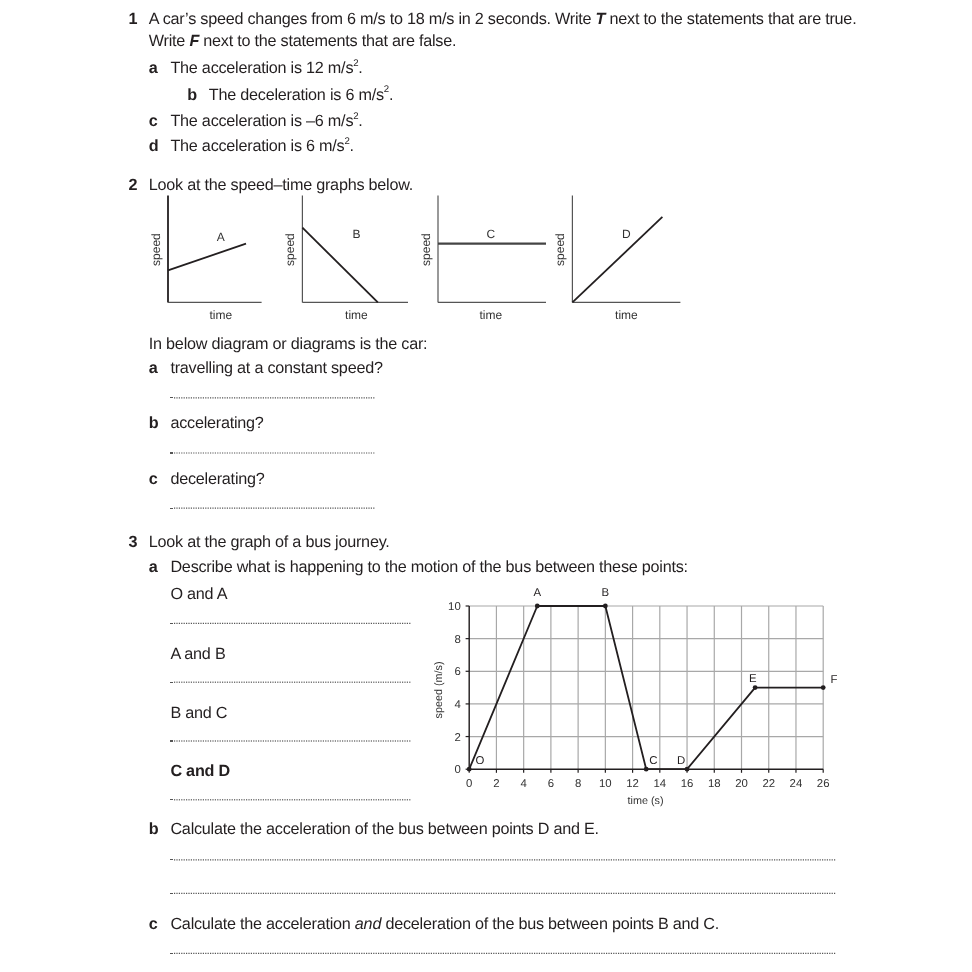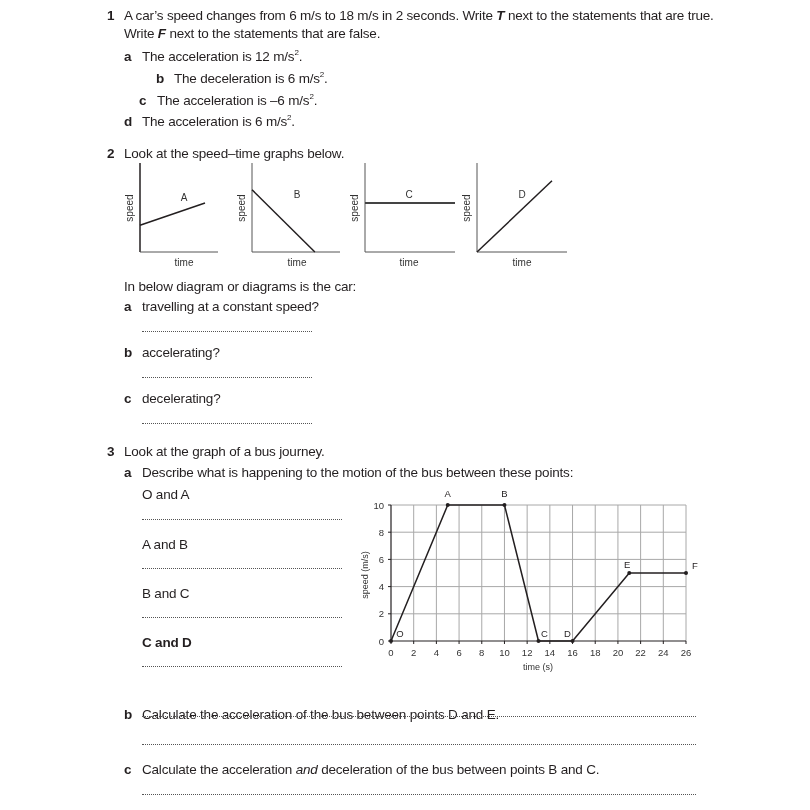--- a/index.html
+++ b/index.html
@@ -18,21 +18,21 @@
 <div>
   <div class="t num" style="left:107px;top:9px;">1</div>
   <div class="t" style="left:124px;top:9px;">
     <span>A car’s speed changes from 6 m/s to 18 m/s in 2 seconds. Write </span><b><i>T</i></b><span> next to the statements that are true.</span>
   </div>
   <div class="t" style="left:124px;top:27px;">
     <span>Write </span><b><i>F</i></b><span> next to the statements that are false.</span>
   </div>
   <div class="t" style="left:124px;top:49px;"><span class="lbl">a</span><span>The acceleration is 12 m/s</span><sup>2</sup><span>.</span></div>
   <div class="t" style="left:124px;top:71px;padding-left:32px;"><span class="lbl">b</span><span>The deceleration is 6 m/s</span><sup>2</sup><span>.</span></div>
-  <div class="t" style="left:124px;top:93px;margin-left:15px;"><span class="lbl">c</span><span>The acceleration is –6 m/s</span><sup>2</sup><span>.</span></div>
+  <div class="t" style="left:124px;top:93px;"><span class="lbl">c</span><span>The acceleration is –6 m/s</span><sup>2</sup><span>.</span></div>
   <div class="t" style="left:124px;top:114px;"><span class="lbl">d</span><span>The acceleration is 6 m/s</span><sup>2</sup><span>.</span></div>
 </div>
 
 <div>
   <div class="t num" style="left:107px;top:147px;">2</div>
   <div class="t" style="left:124px;top:147px;">Look at the speed–time graphs below.</div>
 
   <svg width="810" height="810" style="pointer-events:none;">
 
     <g>
@@ -178,18 +178,18 @@
         <text x="567.5384615384615" y="637" font-size="9.5" text-anchor="middle" fill="#231f20" font-family="Liberation Sans, sans-serif">D</text>
         <circle cx="629.2692307692307" cy="573" r="2" fill="#231f20"></circle>
         <text x="627.2692307692307" y="568" font-size="9.5" text-anchor="middle" fill="#231f20" font-family="Liberation Sans, sans-serif">E</text>
         <circle cx="686" cy="573" r="2" fill="#231f20"></circle>
         <text x="695" y="569" font-size="9.5" text-anchor="middle" fill="#231f20" font-family="Liberation Sans, sans-serif">F</text>
       </g>
     <text x="0" y="0" font-size="9" text-anchor="middle" fill="#333" font-family="Liberation Sans, sans-serif" transform="translate(368,575) rotate(-90)">speed (m/s)</text>
     <text x="538" y="670" font-size="9" text-anchor="middle" fill="#333" font-family="Liberation Sans, sans-serif">time (s)</text>
   </svg>
 
-  <div class="t" style="left:124px;top:708px;"><span class="lbl">b</span><span>Calculate the acceleration of the bus between points D and E.</span></div>
+  <div class="t" style="left:124px;top:684px;"><span class="lbl">b</span><span>Calculate the acceleration of the bus between points D and E.</span></div>
   <div class="dots" style="left:142px;top:716px;width:554px;"></div>
   <div class="dots" style="left:142px;top:744px;width:554px;"></div>
   <div class="t" style="left:124px;top:763px;"><span class="lbl">c</span><span>Calculate the acceleration </span><i>and</i><span> deceleration of the bus between points B and C.</span></div>
   <div class="dots" style="left:142px;top:794px;width:554px;"></div>
 </div>
 
 </body></html>

